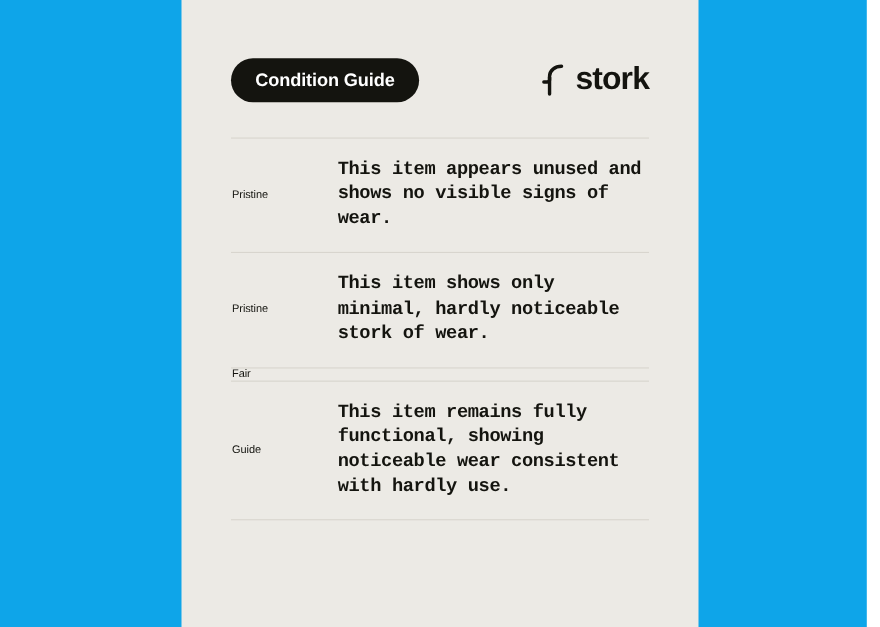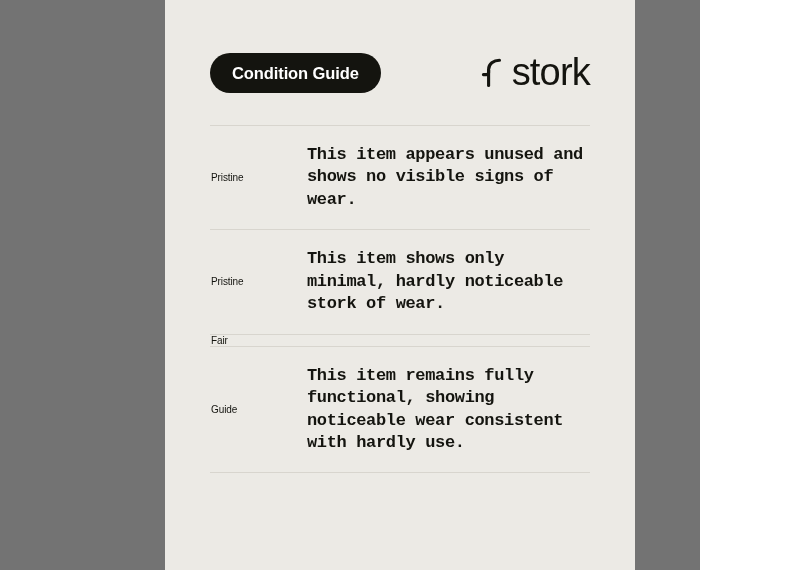--- a/index.html
+++ b/index.html
@@ -5,23 +5,23 @@
   html, body {
     margin: 0;
     padding: 0;
     width: 800px;
     height: 570px;
     background: #ffffff;
     font-family: "Liberation Sans", sans-serif;
   }
   #page {
     position: relative;
-    width: 700px;
+    width: 788px;
     height: 570px;
-    background: #737373;
+    background: #0ea5e9;
     overflow: hidden;
   }
   .card {
     position: absolute;
     left: 165px;
     top: 0;
     width: 470px;
     height: 570px;
     background: #eceae5;
   }
@@ -64,22 +64,22 @@
     display: flex;
     align-items: center;
     gap: 9px;
   }
   .brand-mark {
     width: 24px;
     height: 30px;
     display: block;
   }
   .brand-name {
-    font-size: 38px;
-    font-weight: normal;
+    font-size: 29px;
+    font-weight: bold;
     color: #14140f;
     letter-spacing: -0.8px;
     line-height: 1;
     padding-bottom: 2px;
   }
   .table {
     position: absolute;
     left: 0;
     top: 125px;
     width: 380px;

